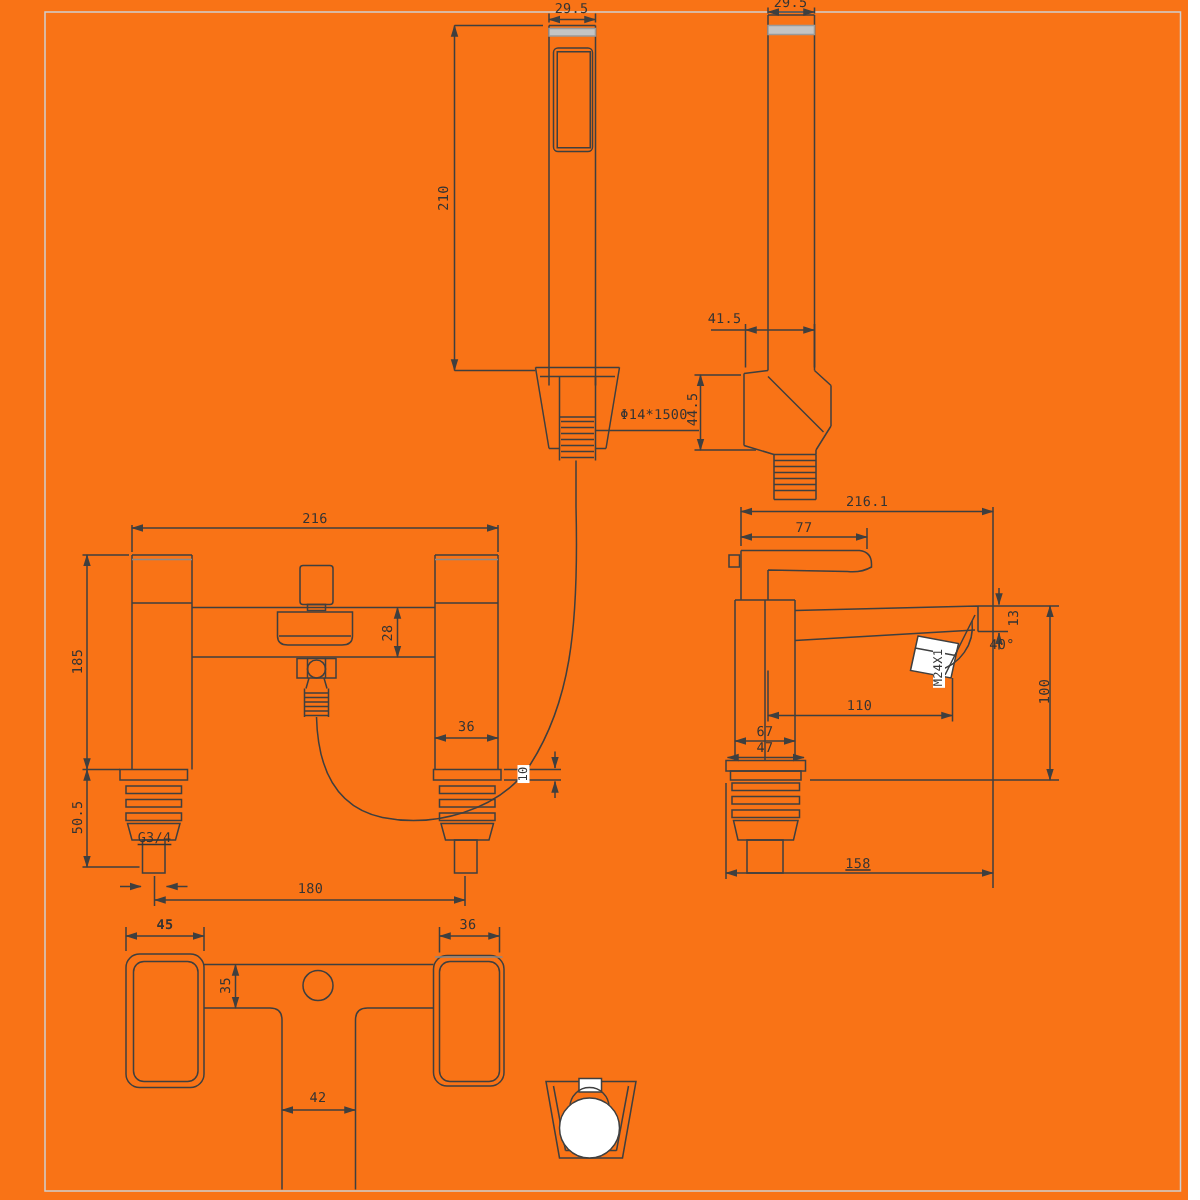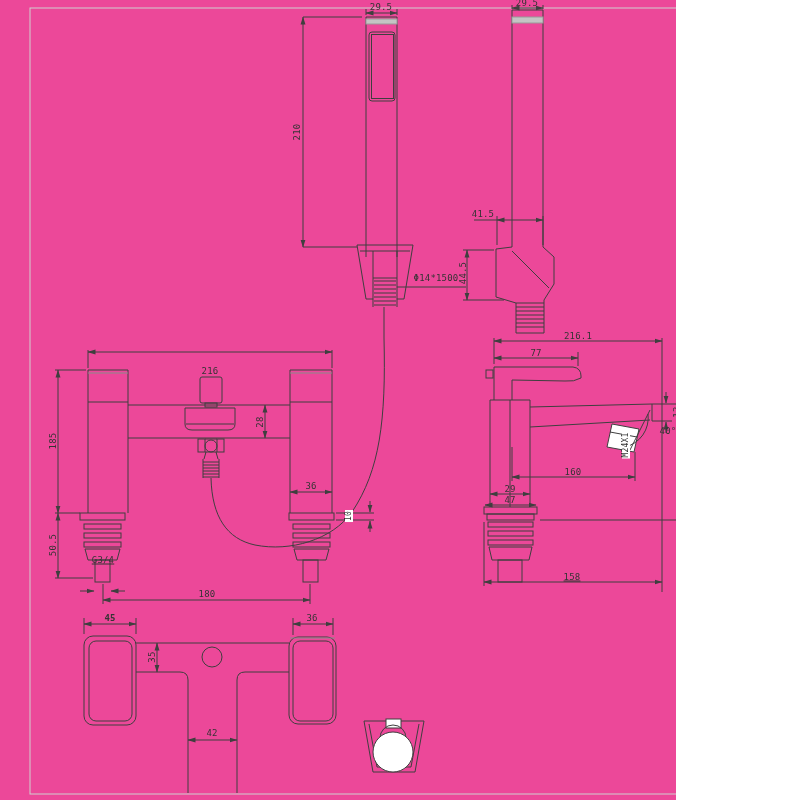--- a/index.html
+++ b/index.html
@@ -1,17 +1,17 @@
 <!DOCTYPE html>
 <html><head>
 <meta charset="utf-8">
 <style>
   html,body{margin:0;padding:0;background:#fff;}
   #canvas{
-    position:relative;width:676px;height:800px;background:#ec4899;
+    position:relative;width:792px;height:800px;background:#f97316;
     font-family:"DejaVu Sans Mono","Liberation Mono",monospace;
     overflow:hidden;
   }
   #canvas svg{position:absolute;left:0;top:0;}
   .vg, .vg *{fill:none;stroke:#3f3f3f;stroke-width:1;}
   .vg .gf{fill:#c4c4c4;stroke:#9a9a9a;}
   .vg .wf{fill:#ffffff;}
   .vg .lt{stroke:#cfcfcf;}
   .dim{
     position:absolute;transform:translate(-50%,-50%);
@@ -211,37 +211,37 @@
 </svg>
 
 <div class="dim" style="left:381px;top:7px;">29.5</div>
 <div class="dim v" style="left:297px;top:132px;">210</div>
 <div class="dim" style="left:436px;top:278px;">Φ14*1500</div>
 
 <div class="dim" style="left:527px;top:3px;">29.5</div>
 <div class="dim" style="left:483px;top:214px;">41.5</div>
 <div class="dim v" style="left:463px;top:273px;">44.5</div>
 
-<div class="dim" style="left:210px;top:347px;margin-top:24px;">216</div>
+<div class="dim" style="left:210px;top:347px;">216</div>
 <div class="dim v" style="left:53px;top:441px;">185</div>
 <div class="dim v" style="left:53px;top:545px;">50.5</div>
 <div class="dim v" style="left:260px;top:422px;">28</div>
 <div class="dim" style="left:311px;top:486px;">36</div>
 <div class="dim v sm bg" style="left:349px;top:516px;">10</div>
 <div class="dim" style="left:103px;top:560px;text-decoration:underline;">G3/4</div>
 <div class="dim" style="left:207px;top:594px;">180</div>
 
 <div class="dim" style="left:578px;top:336px;">216.1</div>
 <div class="dim" style="left:536px;top:353px;">77</div>
 <div class="dim v" style="left:677px;top:412px;">13</div>
 <div class="dim" style="left:668px;top:431px;">40°</div>
 <div class="dim v sm bg" style="left:626px;top:445px;">M24X1</div>
-<div class="dim" style="left:573px;top:472px;">160</div>
+<div class="dim" style="left:573px;top:472px;">110</div>
 <div class="dim v" style="left:698px;top:461px;">100</div>
-<div class="dim" style="left:510px;top:489px;">29</div>
+<div class="dim" style="left:510px;top:489px;">67</div>
 <div class="dim" style="left:510px;top:500px;">47</div>
 <div class="dim" style="left:572px;top:577px;text-decoration:underline;">158</div>
 
 <div class="dim" style="left:110px;top:618px;font-weight:bold;">45</div>
 <div class="dim" style="left:312px;top:618px;">36</div>
 <div class="dim v" style="left:152px;top:657px;">35</div>
 <div class="dim" style="left:212px;top:733px;">42</div>
 
 </div>
 

